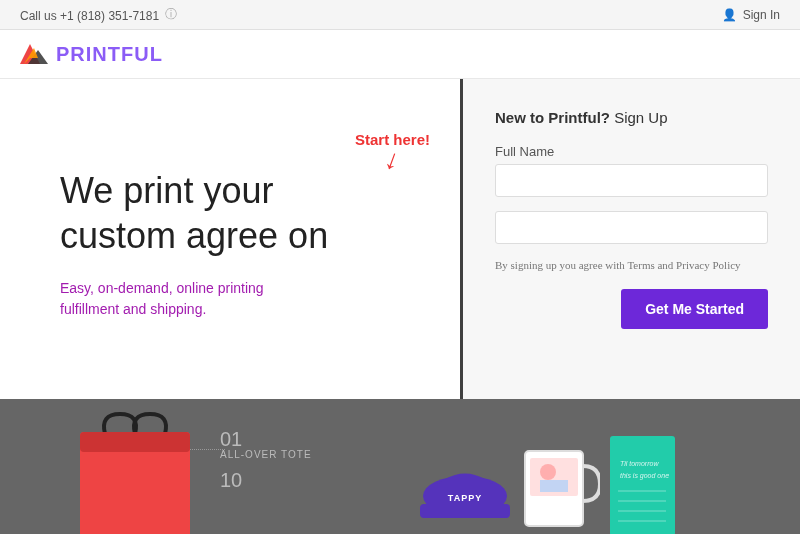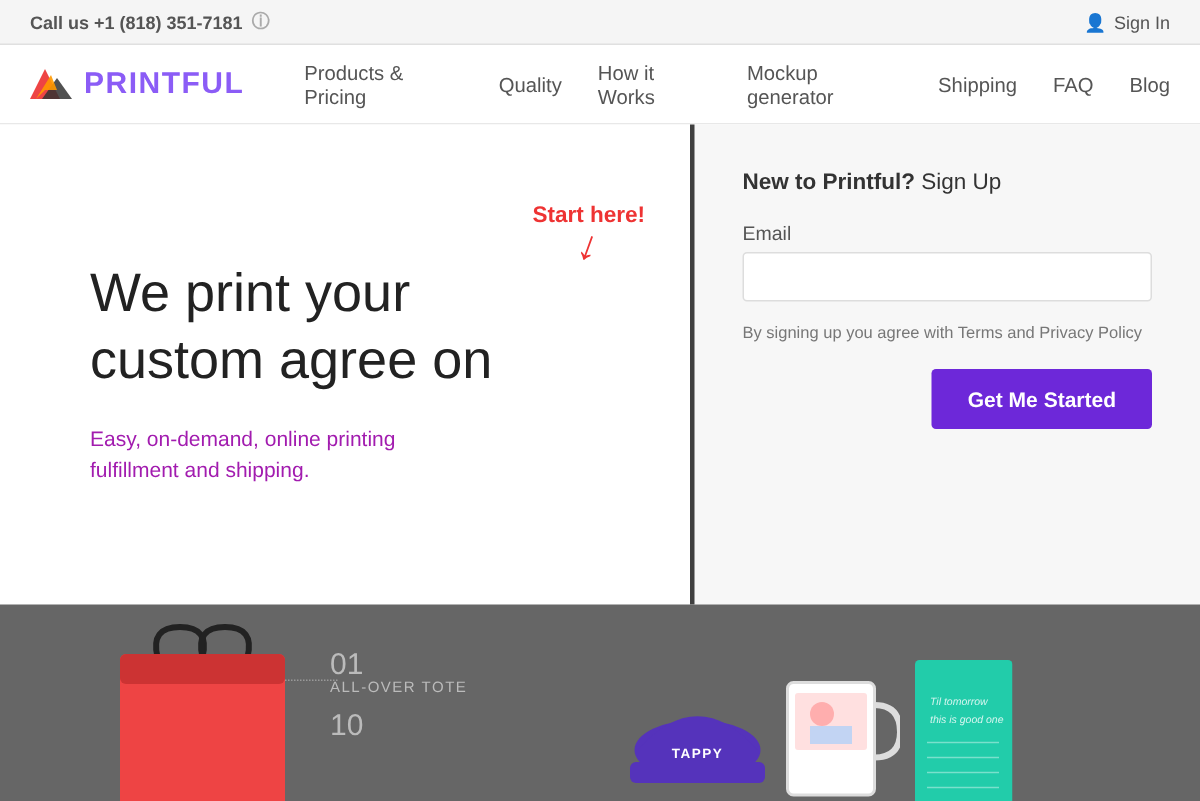--- a/index.html
+++ b/index.html
@@ -9,21 +9,21 @@
     .top-bar {
       background: #f5f5f5;
       border-bottom: 1px solid #e0e0e0;
       padding: 6px 20px;
       display: flex;
       align-items: center;
       justify-content: space-between;
       font-size: 12px;
       color: #555;
     }
-    .top-bar-left { display: flex; align-items: center; gap: 6px; font-weight: bold; }
+    .top-bar-left { display: flex; align-items: flex-end; gap: 6px; }
     .top-bar-right { display: flex; align-items: center; gap: 5px; cursor: pointer; }
     .top-bar-right span { font-size: 12px; }
 
     
     .navbar {
       display: flex;
       align-items: center;
       padding: 10px 20px;
       border-bottom: 1px solid #e8e8e8;
       background: #fff;
@@ -136,20 +136,21 @@
       border-radius: 3px;
       font-size: 13px;
       background: #fff;
       outline: none;
     }
     .terms-text {
       font-size: 11px;
       color: #777;
       margin-bottom: 16px;
       line-height: 1.4;
+      font-family: Liberation Serif, serif;
     }
     .btn-signup {
       background: #6d28d9;
       color: #fff;
       border: none;
       padding: 12px 24px;
       border-radius: 3px;
       font-size: 14px;
       font-weight: 600;
       cursor: pointer;
@@ -211,29 +212,20 @@
 
 <nav class="navbar">
   <a class="logo" href="#">
     <svg class="logo-icon" viewBox="0 0 28 28" xmlns="http://www.w3.org/2000/svg">
       <polygon points="0,24 10,4 20,24" fill="#e44"></polygon>
       <polygon points="8,24 18,10 28,24" fill="#333" opacity="0.85"></polygon>
       <polygon points="4,24 14,8 18,18 10,18" fill="#f90" opacity="0.9"></polygon>
     </svg>
     <span class="logo-text">PRINTFUL</span>
   </a>
-  <ul class="nav-links">
-    <li><a href="#">Products &amp; Pricing</a></li>
-    <li><a href="#">Quality</a></li>
-    <li><a href="#">How it Works</a></li>
-    <li><a href="#">Mockup generator</a></li>
-    <li><a href="#">Shipping</a></li>
-    <li><a href="#">FAQ</a></li>
-    <li><a href="#">Blog</a></li>
-  </ul>
 </nav>
 
 <div class="hero">
   <div class="hero-left">
     <h1 class="hero-heading">
       <span>We print your</span><br>
       <span>custom agree on</span><br>
     </h1>
     <p class="hero-sub">
       <span>Easy, on-demand, online printing</span><br>
@@ -244,21 +236,24 @@
       <span>Start here!</span>
       <span class="arrow">↓</span>
     </div>
   </div>
 
   <div class="hero-right">
     <p class="signup-title">
       <strong>New to Printful?</strong><span> Sign Up</span>
     </p>
     <div class="form-group">
-      <label>Email</label>
+      <label>Full Name</label>
+      <input type="text" placeholder="" style="">
+    </div>
+    <div class="form-group">
       <input type="email" placeholder="" style="">
     </div>
     <p class="terms-text">By signing up you agree with Terms and Privacy Policy</p>
     <button class="btn-signup">Get Me Started</button>
     <div style="clear:both;"></div>
   </div>
 </div>
 
 <div class="products-section">
 

